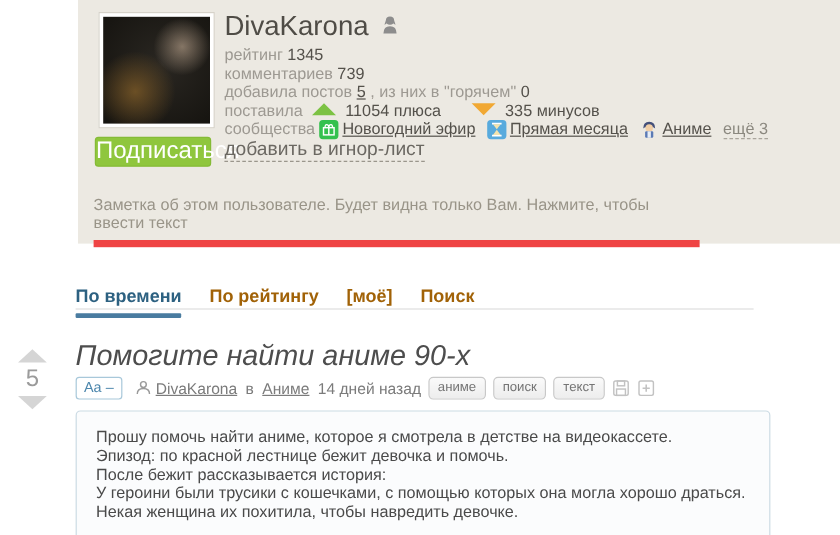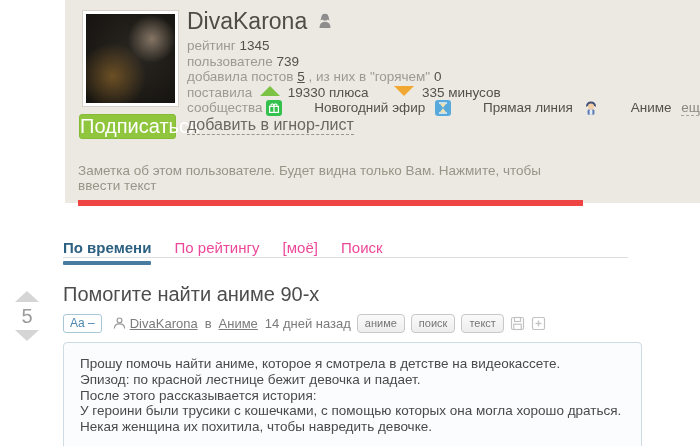--- a/index.html
+++ b/index.html
@@ -33,46 +33,46 @@
   .tri-up { border-left:10px solid transparent; border-right:10px solid transparent;
     border-bottom:10px solid #7cc243; }
   .tri-down { border-left:10px solid transparent; border-right:10px solid transparent;
     border-top:10px solid #f1a833; }
   .gap-s { display:inline-block; width:14px; }
   .comm-item { white-space:nowrap; margin-right:6px; }
   .comm-badge { display:inline-block; width:16px; height:16px; border-radius:3px;
     vertical-align:-4px; margin-right:3px; text-align:center; }
   .badge-green { background:#34c14e; }
   .badge-blue { background:#58aadd; }
-  .comm-link { color:#54514b; cursor:pointer;margin-left:29px; }
+  .comm-link { color:#54514b; text-decoration:underline; cursor:pointer; }
   .more-link { color:#8b887f; border-bottom:1px dashed #a9a59c; cursor:pointer; }
   .ignore-link { position:absolute; left:122px; top:116px; font-size:16px;
     color:#6b6862; border-bottom:1px dashed #9a968c; cursor:pointer; }
   .note { position:absolute; left:13px; top:163px; width:505px; color:#999488;
     font-size:13.5px; padding-bottom:7px; border-bottom:6px solid #ef4444; cursor:text; }
 
   
   .tabs { position:absolute; left:63px; top:239px; width:565px; height:19px;
     border-bottom:1px solid #dedede; font-size:15px; }
   .tab { position:relative; display:inline-block; margin-right:19px; padding-bottom:9px;
-    color:#ec4899; cursor:pointer; }
+    color:#a16207; cursor:pointer;font-weight:bold; }
   .tab.active { color:#2d6181; font-weight:bold; }
   .tab.active::after { content:""; position:absolute; left:0; right:0; bottom:0;
     height:4px; background:#4a7ca0; border-radius:1px; }
 
   
   .vote { position:absolute; left:14px; top:291px; width:26px; text-align:center; }
   .vote-up { width:0; height:0; margin:0 auto; border-left:12px solid transparent;
     border-right:12px solid transparent; border-bottom:11px solid #d5d5d5; cursor:pointer; }
   .vote-num { font-size:20px; color:#9b9b9b; line-height:28px; }
   .vote-down { width:0; height:0; margin:0 auto; border-left:12px solid transparent;
     border-right:12px solid transparent; border-top:11px solid #d5d5d5; cursor:pointer; }
 
   
-  .post-title { position:absolute; left:63px; top:283px; font-size:20px; color:#4d4d4d; }
+  .post-title { position:absolute; left:63px; top:283px; font-size:24px; color:#4d4d4d;font-style:italic; }
   .post-meta { position:absolute; left:63px; top:313px; height:20px; display:flex;
     align-items:center; font-size:13px; color:#7b7b7b; white-space:nowrap; }
   .fontsize-btn { border:1px solid #a8c8da; border-radius:3px; color:#4d87ad;
     font-size:12px; padding:1px 6px 2px 6px; margin-right:9px; cursor:pointer; background:#fff; }
   .meta-link { color:#7b7b7b; text-decoration:underline; cursor:pointer; }
   .meta-sep { display:inline-block; width:7px; }
   .meta-icon { display:inline-flex; margin:0 4px 0 2px; }
   .tag { display:inline-block; border:1px solid #c8c8c8; border-radius:4px;
     background:linear-gradient(#fafafa,#ededed); color:#757575; font-size:11px;
     padding:2px 7px 3px 7px; margin-left:6px; cursor:pointer; }
@@ -107,33 +107,33 @@
           </svg>
         </span>
       </div>
 
       <div class="stats">
         <div class="stat-line">
           <span class="lbl">рейтинг</span>
           <span>1345</span>
         </div>
         <div class="stat-line">
-          <span class="lbl">пользователе</span>
+          <span class="lbl">комментариев</span>
           <span>739</span>
         </div>
         <div class="stat-line">
           <span class="lbl">добавила постов</span>
           <span class="u">5</span>
           <span class="lbl">, из них в "горячем"</span>
           <span>0</span>
         </div>
         <div class="stat-line">
           <span class="lbl">поставила</span>
           <span class="tri tri-up"></span>
-          <span>19330 плюса</span>
+          <span>11054 плюса</span>
           <span class="gap-s"></span>
           <span class="tri tri-down"></span>
           <span>335 минусов</span>
         </div>
         <div class="stat-line">
           <span class="lbl">сообщества</span>
           <span class="comm-item">
             <span class="comm-badge badge-green">
               <svg width="16" height="16" viewBox="0 0 16 16">
                 <rect x="3.6" y="6.4" width="8.8" height="6" fill="none" stroke="#fff" stroke-width="1.2"></rect>
@@ -143,21 +143,21 @@
             </span><span class="comm-link">Новогодний эфир</span>
           </span>
           <span class="comm-item">
             <span class="comm-badge badge-blue">
               <svg width="16" height="16" viewBox="0 0 16 16">
                 <line x1="4" y1="3" x2="12" y2="3" stroke="#fff" stroke-width="1.3"></line>
                 <line x1="4" y1="13" x2="12" y2="13" stroke="#fff" stroke-width="1.3"></line>
                 <path d="M4.8 3.6 h6.4 l-3.2 4.2 z" fill="#f3e3ae"></path>
                 <path d="M4.8 12.4 h6.4 l-3.2 -4.2 z" fill="#f3e3ae"></path>
               </svg>
-            </span><span class="comm-link">Прямая линия</span>
+            </span><span class="comm-link">Прямая месяца</span>
           </span>
           <span class="comm-item">
             <span class="comm-badge">
               <svg width="16" height="16" viewBox="0 0 16 16">
                 <path d="M3 7 Q3 1.5 8 1.5 Q13 1.5 13 7 L11.5 6 L8 6.5 L4.5 6 Z" fill="#44507a"></path>
                 <circle cx="8" cy="6.6" r="3.1" fill="#f2cfa6"></circle>
                 <rect x="4.6" y="9.4" width="6.8" height="5.4" rx="1" fill="#5b7ab5"></rect>
                 <rect x="6.6" y="9.4" width="2.8" height="5.4" fill="#e7edf5"></rect>
               </svg>
             </span><span class="comm-link">Аниме</span>
@@ -216,19 +216,19 @@
       <svg width="15" height="15" viewBox="0 0 15 15">
         <rect x="1.5" y="1.5" width="12" height="12" rx="1.5" fill="none" stroke="#c2c2c2" stroke-width="1.2"></rect>
         <line x1="7.5" y1="4.5" x2="7.5" y2="10.5" stroke="#c2c2c2" stroke-width="1.3"></line>
         <line x1="4.5" y1="7.5" x2="10.5" y2="7.5" stroke="#c2c2c2" stroke-width="1.3"></line>
       </svg>
     </span>
   </div>
 
   <div class="post-body">
     <div>Прошу помочь найти аниме, которое я смотрела в детстве на видеокассете.</div>
-    <div>Эпизод: по красной лестнице бежит девочка и падает.</div>
-    <div>После этого рассказывается история:</div>
+    <div>Эпизод: по красной лестнице бежит девочка и помочь.</div>
+    <div>После бежит рассказывается история:</div>
     <div>У героини были трусики с кошечками, с помощью которых она могла хорошо драться.</div>
     <div>Некая женщина их похитила, чтобы навредить девочке.</div>
   </div>
 
 </div>
 
 </body></html>

